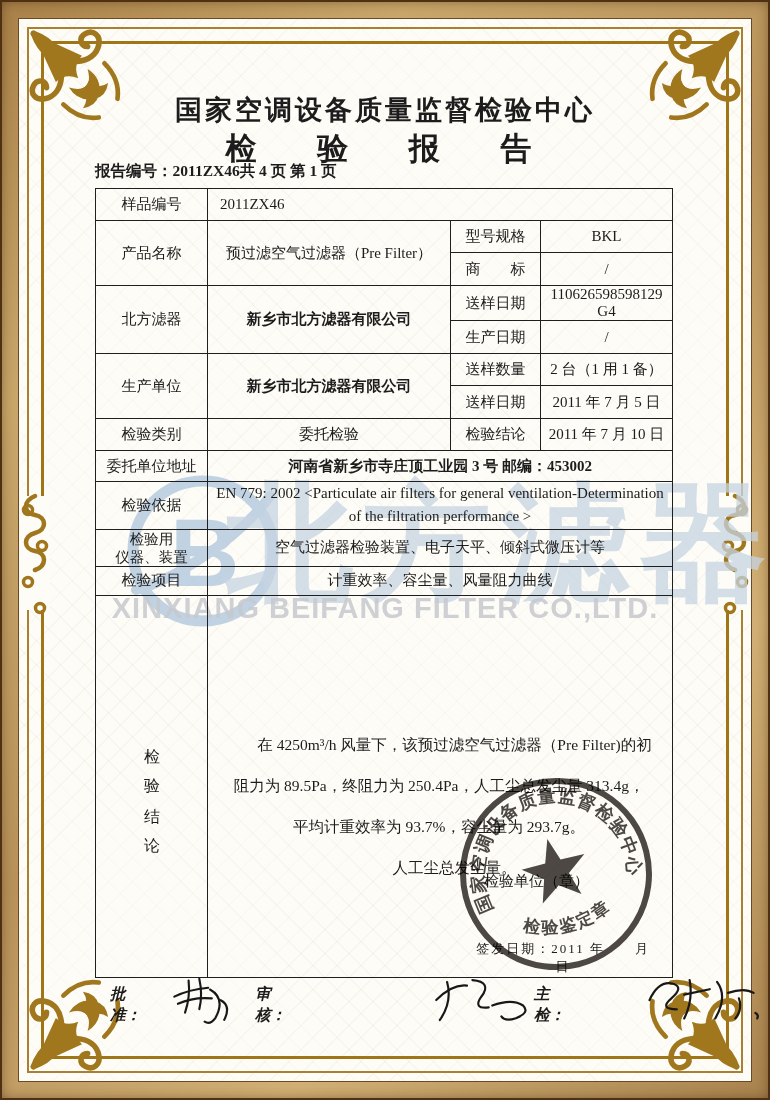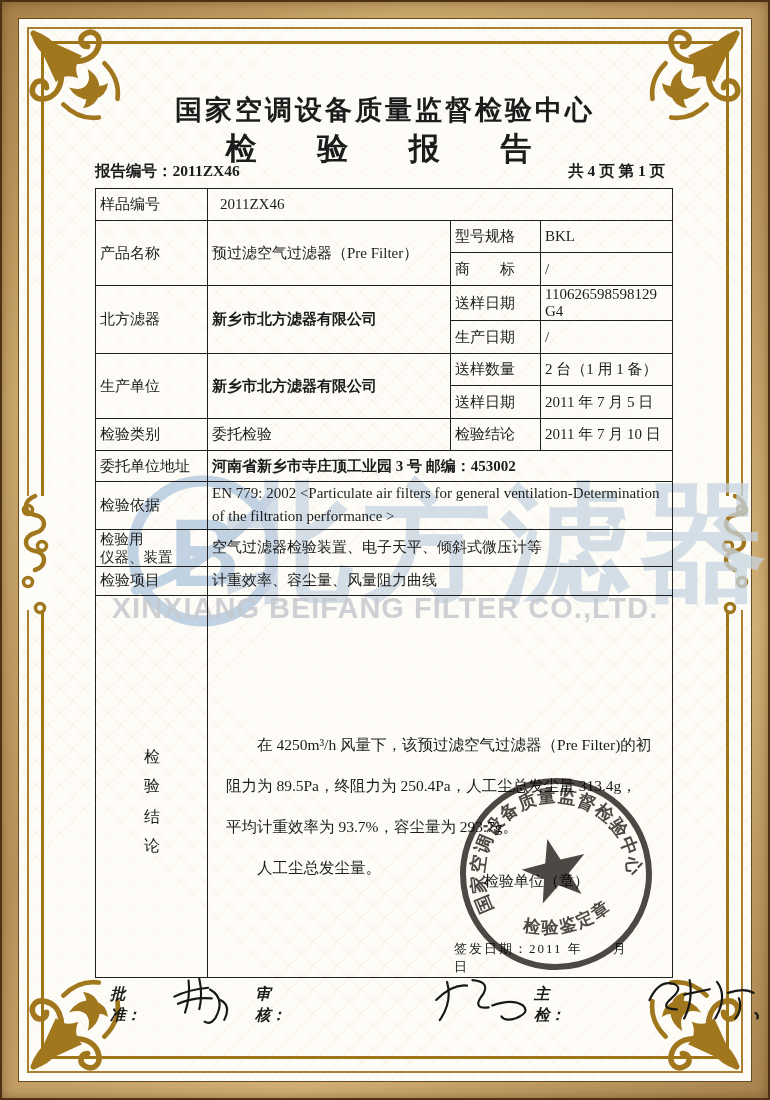--- a/index.html
+++ b/index.html
@@ -33,25 +33,25 @@
     font-family:"Liberation Sans","DejaVu Sans",sans-serif;font-weight:700;font-size:29px;
     color:#c6c9cf;letter-spacing:1px;opacity:.85;}
   .wm-logo{position:absolute;left:118px;top:462px;width:170px;height:178px;opacity:.8;}
 
   
   .content{position:absolute;inset:0;z-index:3;color:#1c1c1c;}
   .org-title{position:absolute;left:0;top:92px;width:100%;text-align:center;
     font-family:"Liberation Sans","DejaVu Sans",sans-serif;font-weight:700;font-size:27px;letter-spacing:3px;}
   .doc-title{position:absolute;left:0;top:128px;width:100%;text-align:center;
     font-family:"Liberation Sans","DejaVu Sans",sans-serif;font-weight:700;font-size:31px;letter-spacing:26px;padding-left:13px;box-sizing:border-box;}
-  .meta-row{position:absolute;left:95px;top:161px;width:570px;display:flex;justify-content:space-between;
+  .meta-row{position:absolute;left:95px;top:161px;width:570px;display:flex;
     font-size:15.5px;font-weight:700;}
 
   table.report{position:absolute;left:95px;top:188px;border-collapse:collapse;table-layout:fixed;width:577px;}
-  table.report td{border:1.6px solid #1f1f1f;padding:0 4px;font-size:15px;text-align:left;vertical-align:middle;overflow:hidden;}
+  table.report td{border:1.6px solid #1f1f1f;padding:0 4px;font-size:15px;text-align:center;vertical-align:middle;overflow:hidden;}
   td.lbl{font-size:15px;}
   td.small{font-size:13.5px;}
   td.addr{font-size:14.5px;}
   td.basis{font-size:12.8px;line-height:1.55;padding:2px 8px;}
   .two-line{line-height:1.25;display:block;font-size:14.5px;}
 
   td.concl-cell{position:relative;text-align:left;vertical-align:top;}
   .vert-label{writing-mode:vertical-rl;text-orientation:upright;letter-spacing:30px;font-size:16px;margin:0 auto;padding-top:18px;}
   .concl-text{padding:40px 16px 0 14px;font-size:15.5px;line-height:2.65;}
   .concl-text p{margin:0;text-indent:2em;}

